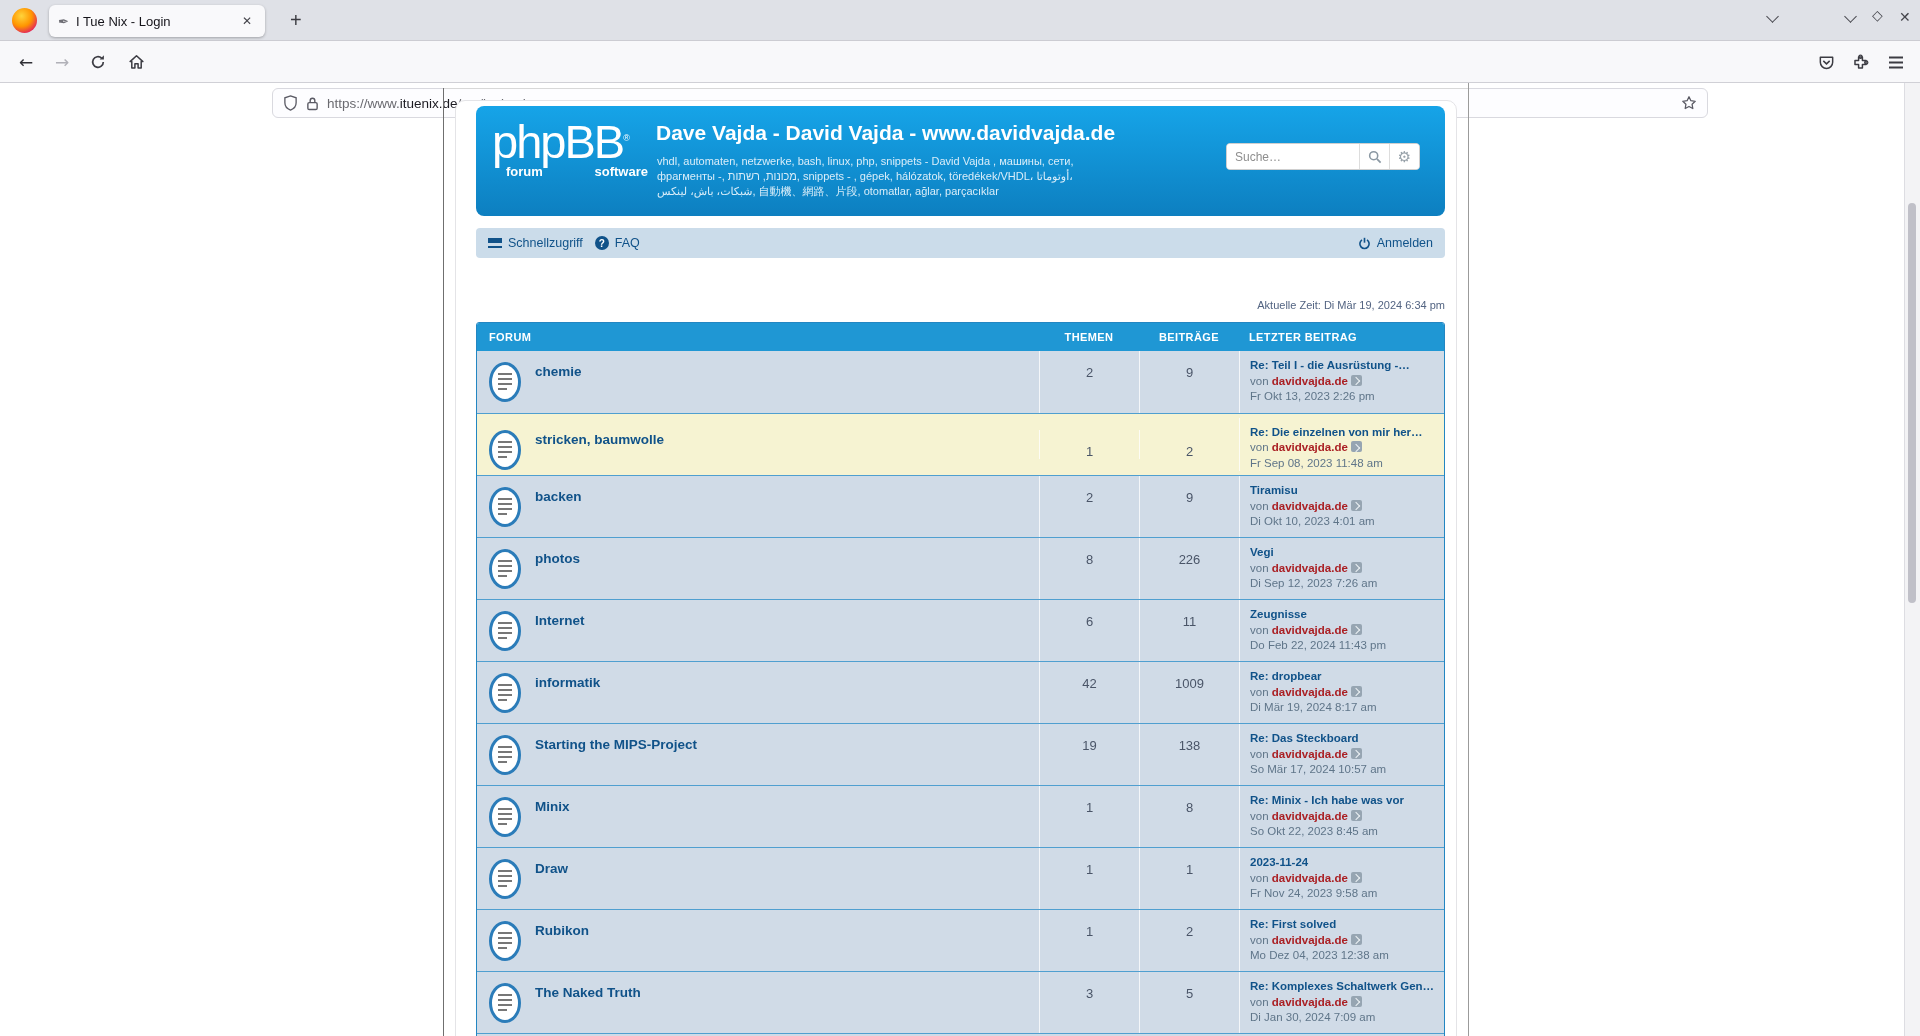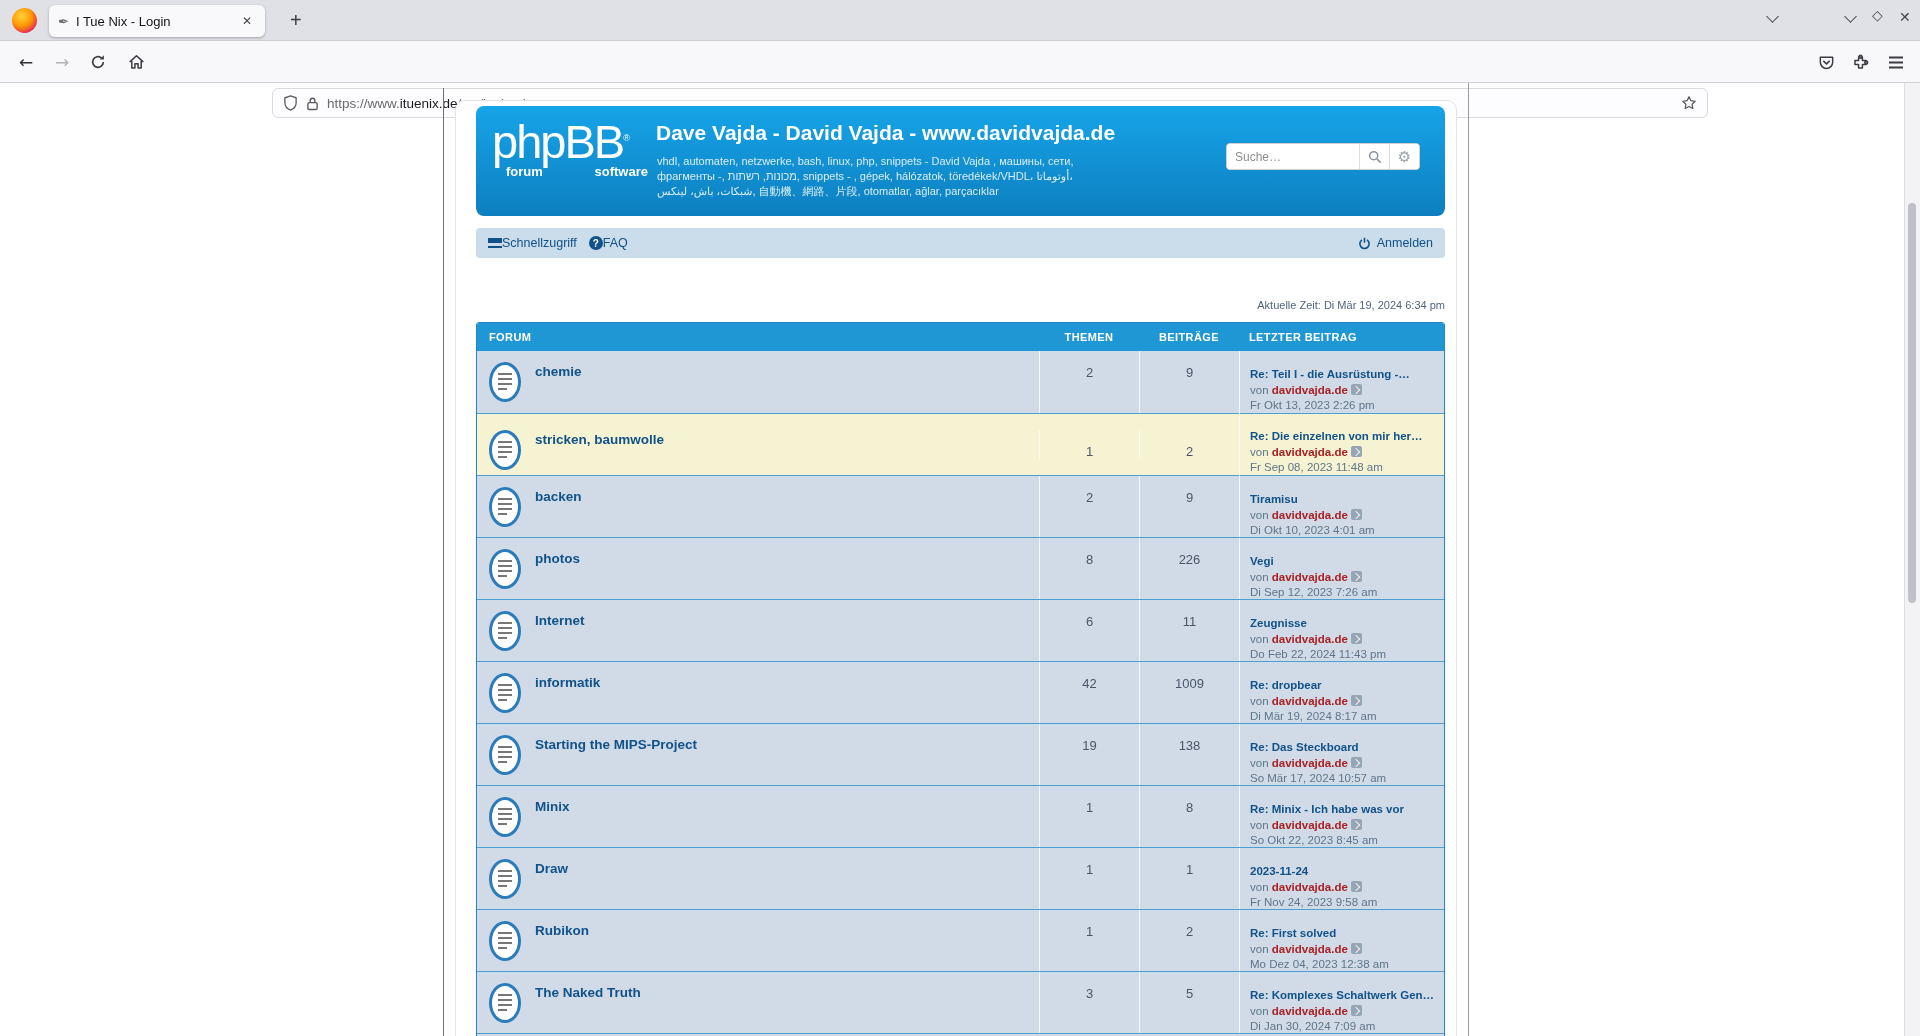--- a/index.html
+++ b/index.html
@@ -62,21 +62,21 @@
   .searchbox input { border:0; outline:0; flex:1; min-width:0; font-size:12px; padding:0 8px;
                      font-family:"Liberation Sans",sans-serif; color:#333; }
   .searchbox input::placeholder { color:#8e8e8e; }
   .sbtn { width:30px; display:flex; align-items:center; justify-content:center; border-left:1px solid #ddd; background:#fff; }
   .gear-glyph { font-family:"DejaVu Sans",sans-serif; font-size:15px; color:#98a2aa; }
 
   .navbar { position:absolute; left:20px; width:969px; height:30px; background:var(--nav_bg,#cbdcea);
             border-radius:4px; display:flex; align-items:center; font-size:12.5px; color:var(--link_blue,#105289); }
   .navbar.bar1 { top:127px; }
   .navbar.bar2 { top:161px; font-weight:bold; font-size:13px; }
-  .nav-item { display:flex; align-items:center; margin-left:12px; }
+  .nav-item { display:flex; align-items:center; gap:6px; margin-left:12px; }
   .nav-right { margin-left:auto; margin-right:12px; display:flex; align-items:center; gap:6px; }
   .burger { width:14px; height:10px; border-top:2px solid var(--link_blue,#105289);
             box-shadow:0 4px 0 -1px var(--link_blue,#105289) inset; position:relative; }
   .burger::after { content:""; position:absolute; left:0; bottom:0; width:14px; height:2px; background:var(--link_blue,#105289); }
   .qmark { width:14px; height:14px; border-radius:50%; background:var(--link_blue,#105289); color:#fff;
            font-size:10px; font-weight:bold; display:flex; align-items:center; justify-content:center; }
 
   .current-time { position:absolute; left:20px; top:198px; width:969px; text-align:right;
                   font-size:11px; color:#536482; }
 
@@ -85,21 +85,21 @@
            font-size:11px; font-weight:bold; letter-spacing:.4px; border-radius:2px 2px 0 0; }
   .col-name { flex:1; padding-left:12px; }
   .col-t, .col-b { width:100px; text-align:center; flex:none; }
   .col-l { width:205px; flex:none; padding-left:10px; }
 
   .forum-row { display:flex; background:var(--row_bg,#d0dbe7); height:62px; border-top:1px solid #4f9fd0; }
   .forum-row:first-child { border-top:0; }
   .forum-row.hl { background:var(--row_highlight_bg,#f6f3d2);align-items:center; }
   .forum-row .col-t, .forum-row .col-b { border-left:1px solid rgba(255,255,255,.75);
            font-size:13px; color:#4a5568; padding-top:14px; }
-  .forum-row .col-l { border-left:1px solid rgba(255,255,255,.75); padding-top:16px; font-size:11.5px; line-height:15.5px; color:#5f7589; }
+  .forum-row .col-l { border-left:1px solid rgba(255,255,255,.75); padding-top:7px; font-size:11.5px; line-height:15.5px; color:#5f7589; }
   .forum-row .col-name { display:flex; padding-left:12px; }
   .ficon { width:32px; height:40px; border:3px solid #2b7cb9; border-radius:50%; background:#fff;
            position:relative; flex:none; margin-top:11px; }
   .ficon i { position:absolute; left:6px; top:8px; width:14px; height:2px; background:#777;
              box-shadow:0 5px 0 #777, 0 10px 0 #777; }
   .ficon i::after { content:""; position:absolute; top:15px; left:0; width:9px; height:2px; background:#777; }
   .fname { font-size:13.5px; font-weight:bold; color:var(--link_blue,#105289); margin:13px 0 0 14px; white-space:nowrap; }
   .lp-title { display:block; font-weight:bold; color:var(--link_blue,#105289); white-space:nowrap;
               overflow:hidden; text-overflow:ellipsis; width:188px; }
   .lp-author { color:var(--author_red,#aa1f23); font-weight:bold; }

